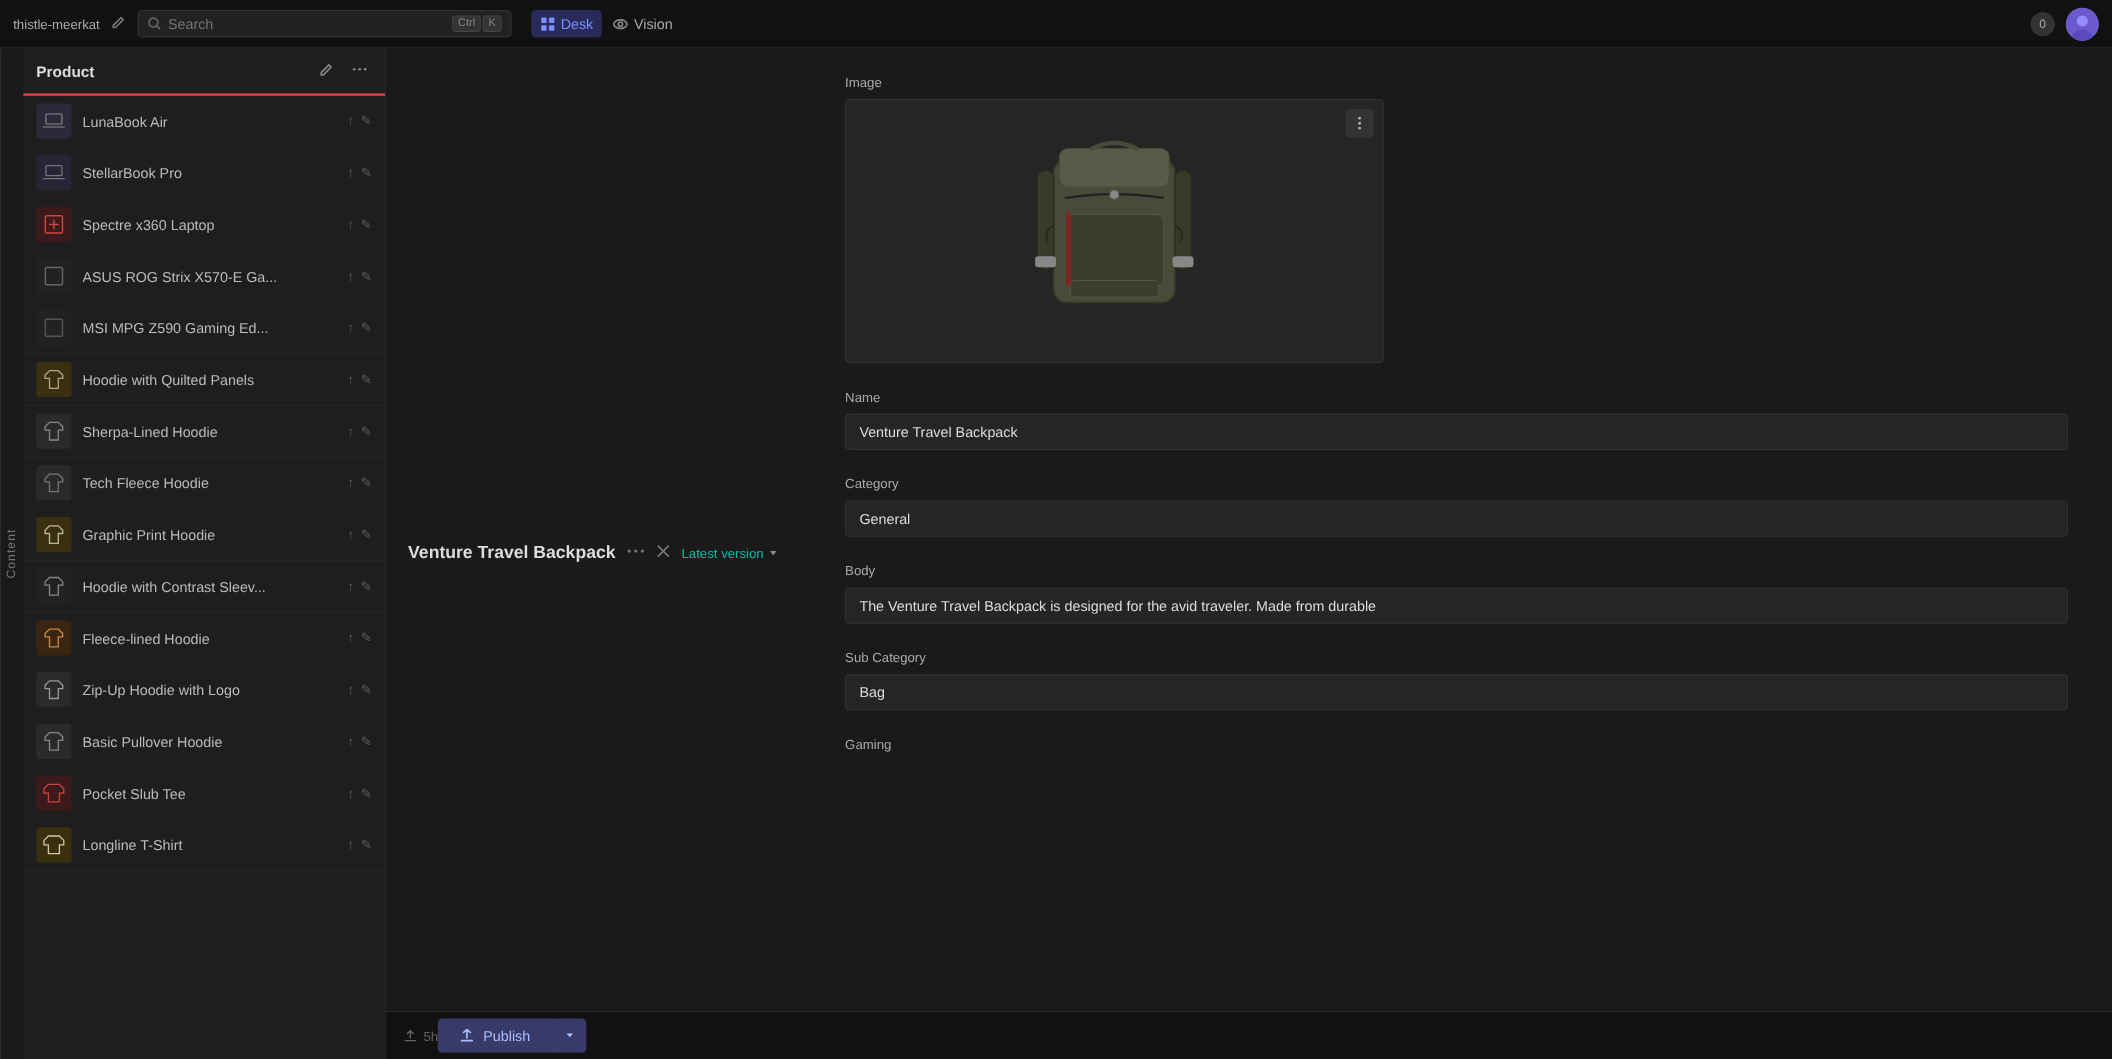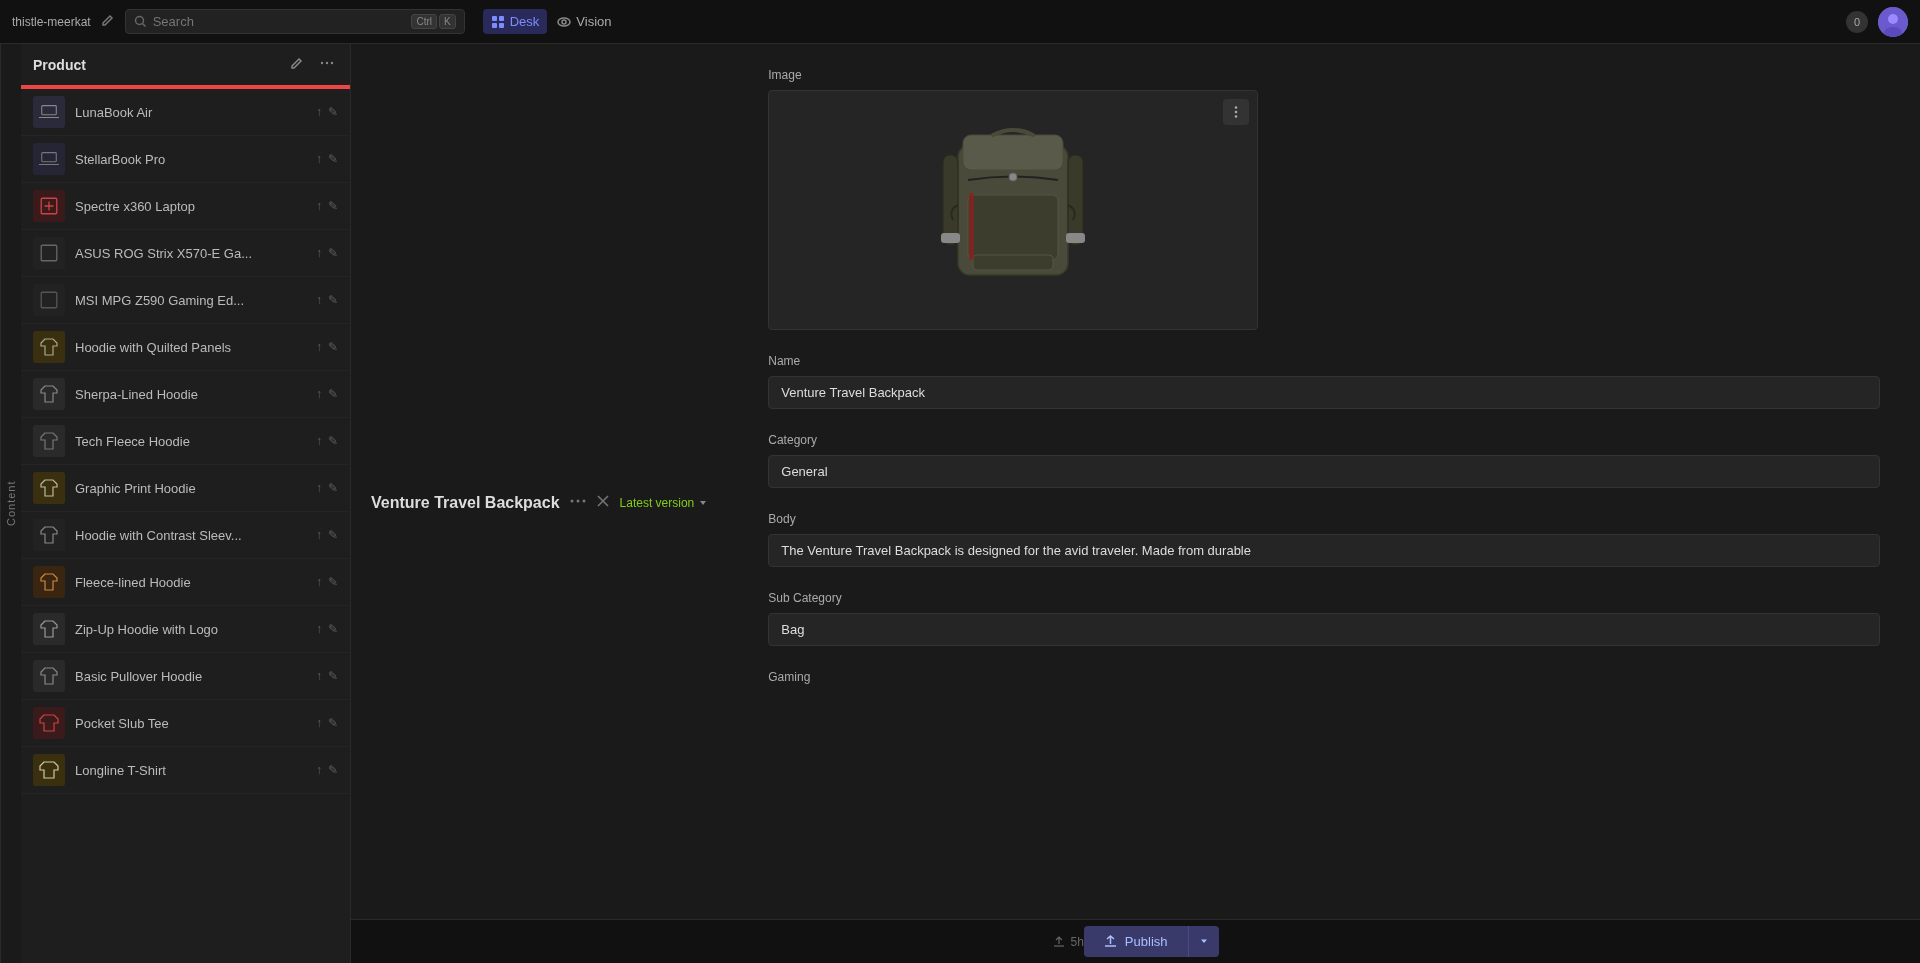--- a/index.html
+++ b/index.html
@@ -141,21 +141,21 @@
       background: #1e1e1e;
       display: flex;
       flex-direction: column;
       border-right: 1px solid #2a2a2a;
       overflow: hidden;
     }
     .product-panel-header {
       display: flex;
       align-items: center;
       padding: 10px 12px;
-      border-bottom: 4px solid #ef4444;
+      border-bottom: 2px solid #ef4444;
       gap: 8px;
     }
     .product-panel-title {
       flex: 1;
       font-weight: 600;
       color: #ddd;
       font-size: 14px;
     }
     .panel-header-btn {
       color: #777;
@@ -235,21 +235,21 @@
     }
     .detail-header-btn {
       color: #777;
       cursor: pointer;
       font-size: 16px;
     }
     .detail-version {
       display: flex;
       align-items: center;
       gap: 4px;
-      color: #84cc16;
+      color: #14b8a6;
       font-size: 12px;
       cursor: pointer;
     }
 
     .detail-content {
       flex: 1;
       overflow-y: auto;
       padding: 24px 40px 80px;
     }
     .detail-content::-webkit-scrollbar { width: 6px; }
@@ -322,21 +322,21 @@
     .bottom-bar {
       position: fixed;
       bottom: 0;
       right: 0;
       left: 330px;
       height: 44px;
       background: #111;
       border-top: 1px solid #2a2a2a;
       display: flex;
       align-items: center;
-      justify-content: center;
+      justify-content: flex-start;
       padding: 0 16px;
     }
     .bottom-time {
       display: flex;
       align-items: center;
       gap: 6px;
       color: #666;
       font-size: 12px;
     }
     .bottom-actions {

